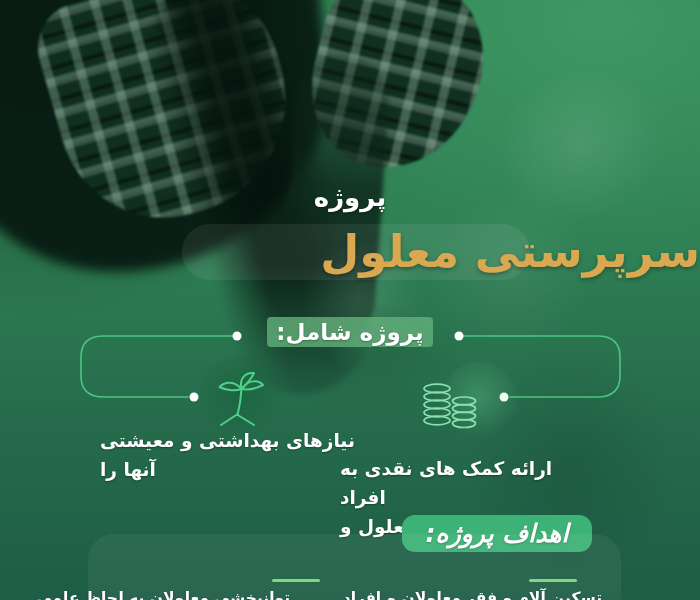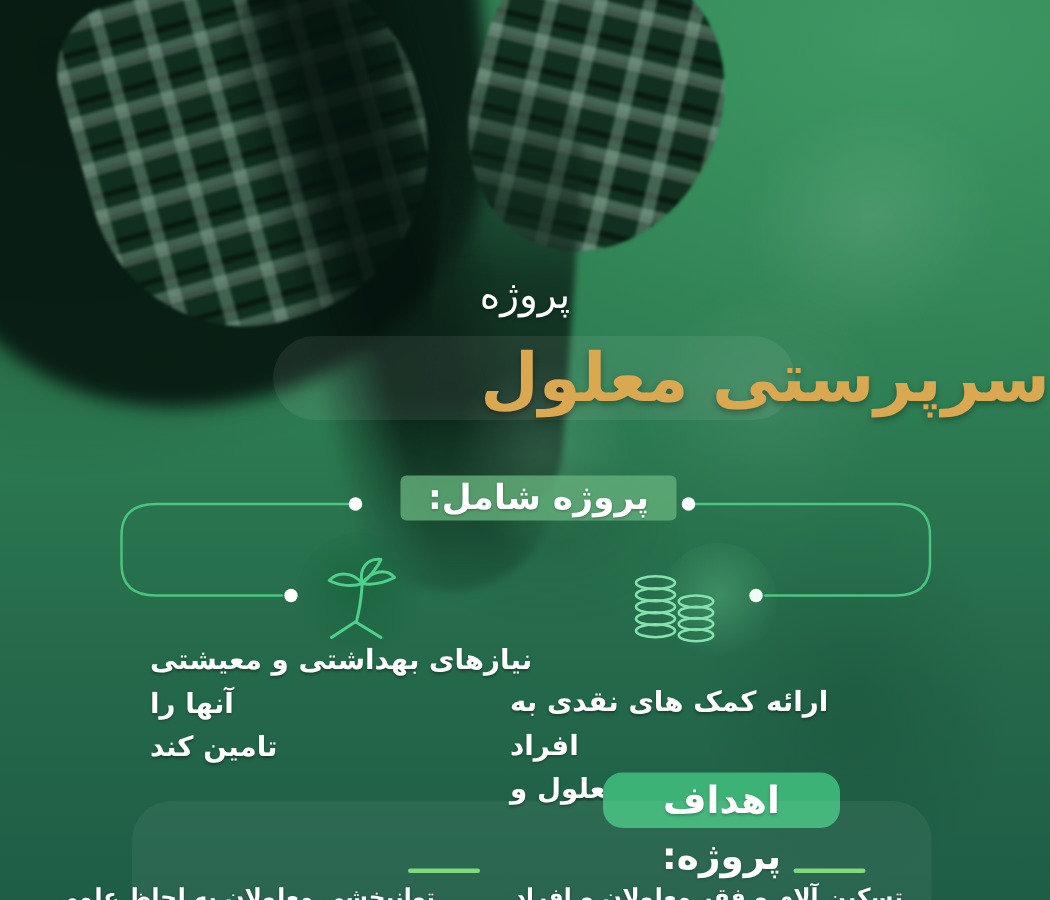--- a/index.html
+++ b/index.html
@@ -39,43 +39,43 @@
     background:radial-gradient(closest-side, rgba(255,255,255,0.10), rgba(255,255,255,0) 75%);}
   .ill-ghost-mid{left:395px;top:160px;width:230px;height:230px;
     background:radial-gradient(closest-side, rgba(255,255,255,0.07), rgba(255,255,255,0) 75%);}
   .ill-ghost-low{left:240px;top:280px;width:250px;height:160px;
     background:radial-gradient(closest-side, rgba(0,22,13,0.28), rgba(0,22,13,0) 75%);}
   .mid-shade{left:430px;top:300px;width:280px;height:330px;
     background:radial-gradient(closest-side, rgba(0,25,15,0.14), rgba(0,25,15,0) 75%);}
   
   .title-pill{left:182px;top:224px;width:348px;height:56px;border-radius:28px;
     background:rgba(255,255,255,0.07);}
-  .kicker{left:0;top:182px;width:700px;text-align:center;color:#fff;font-weight:normal;
+  .kicker{left:0;top:182px;width:700px;text-align:center;color:#fff;font-weight:bold;
     font-size:26px;direction:rtl;text-shadow:0 1px 3px rgba(0,0,0,.35);}
   .main-title{left:0;top:226px;width:700px;text-align:right;color:#d9a851;font-weight:bold;
     font-size:45px;line-height:52px;direction:rtl;text-shadow:0 2px 4px rgba(0,0,0,.30);}
   
-  .includes-heading{left:267px;top:317px;width:184px;height:30px;line-height:30px;border-radius:4px;
+  .includes-heading{left:267px;top:317px;width:166px;height:30px;line-height:30px;border-radius:4px;
     background:rgba(100,176,122,0.80);color:#fff;font-weight:bold;font-size:23px;text-align:center;
     direction:rtl;text-shadow:0 1px 2px rgba(0,0,0,.30);}
   .bracket-svg{left:0;top:0;width:700px;height:600px;pointer-events:none;}
   .icon-circle-palm{left:197px;top:355px;width:86px;height:86px;border-radius:50%;
     background:radial-gradient(circle at 50% 42%, rgba(22,96,58,0.60), rgba(22,96,58,0) 72%);}
   .icon-circle-coins{left:440px;top:362px;width:78px;height:78px;border-radius:50%;
     background:radial-gradient(circle at 50% 45%, rgba(120,220,160,0.28), rgba(120,220,160,0) 72%);}
   .palm-svg{left:208px;top:368px;}
   .coins-svg{left:420px;top:381px;}
   .inc-text{color:#fff;font-weight:bold;font-size:18.5px;line-height:29px;text-align:left;
     direction:rtl;text-shadow:0 1px 2px rgba(0,0,0,.35);}
   .inc-text-right{left:340px;top:426px;width:245px;margin-top:28px;}
   .inc-text-left{left:100px;top:426px;width:280px;}
   
-  .goals-pill{left:402px;top:515px;width:158px;height:37px;line-height:37px;border-radius:13px;
+  .goals-pill{left:402px;top:515px;width:190px;height:37px;line-height:37px;border-radius:13px;
     background:#3cb276;color:#fff;font-weight:bold;font-size:25px;text-align:center;direction:rtl;
-    text-shadow:0 1px 2px rgba(0,0,0,.25);}
+    text-shadow:0 1px 2px rgba(0,0,0,.25);font-style:italic;}
   .goals-panel{left:88px;top:534px;width:533px;height:120px;border-radius:26px;
     background:rgba(255,255,255,0.055);}
   .goal-divider{height:3px;width:48px;border-radius:2px;background:#7fd97f;top:579px;}
   .goal-divider-right{left:529px;}
   .goal-divider-left{left:272px;}
   .goal-text{color:#fff;font-weight:bold;font-size:15.5px;text-align:right;direction:rtl;
     top:589px;text-shadow:0 1px 2px rgba(0,0,0,.35);}
   .goal-text-right{left:330px;width:272px;}
   .goal-text-left{left:20px;width:270px;}
 </style>
@@ -137,21 +137,20 @@
       <ellipse cx="44" cy="42.5" rx="11.5" ry="4"></ellipse>
     </g>
   </svg>
 
   <div class="abs inc-text inc-text-right">
     <div>ارائه کمک های نقدی به افراد</div>
     <div>معلول و</div>
   </div>
   <div class="abs inc-text inc-text-left">
     <div>نیازهای بهداشتی و معیشتی آنها را</div>
-    <div>تامین کند</div>
   </div>
 
   <div class="abs goals-pill">اهداف پروژه:</div>
   <div class="abs goals-panel"></div>
   <div class="abs goal-divider goal-divider-right"></div>
   <div class="abs goal-divider goal-divider-left"></div>
   <div class="abs goal-text goal-text-right">تسکین آلام و فقر معلولان و افراد</div>
   <div class="abs goal-text goal-text-left">توانبخشی معلولان به لحاظ علمی</div>
 
 </div>

